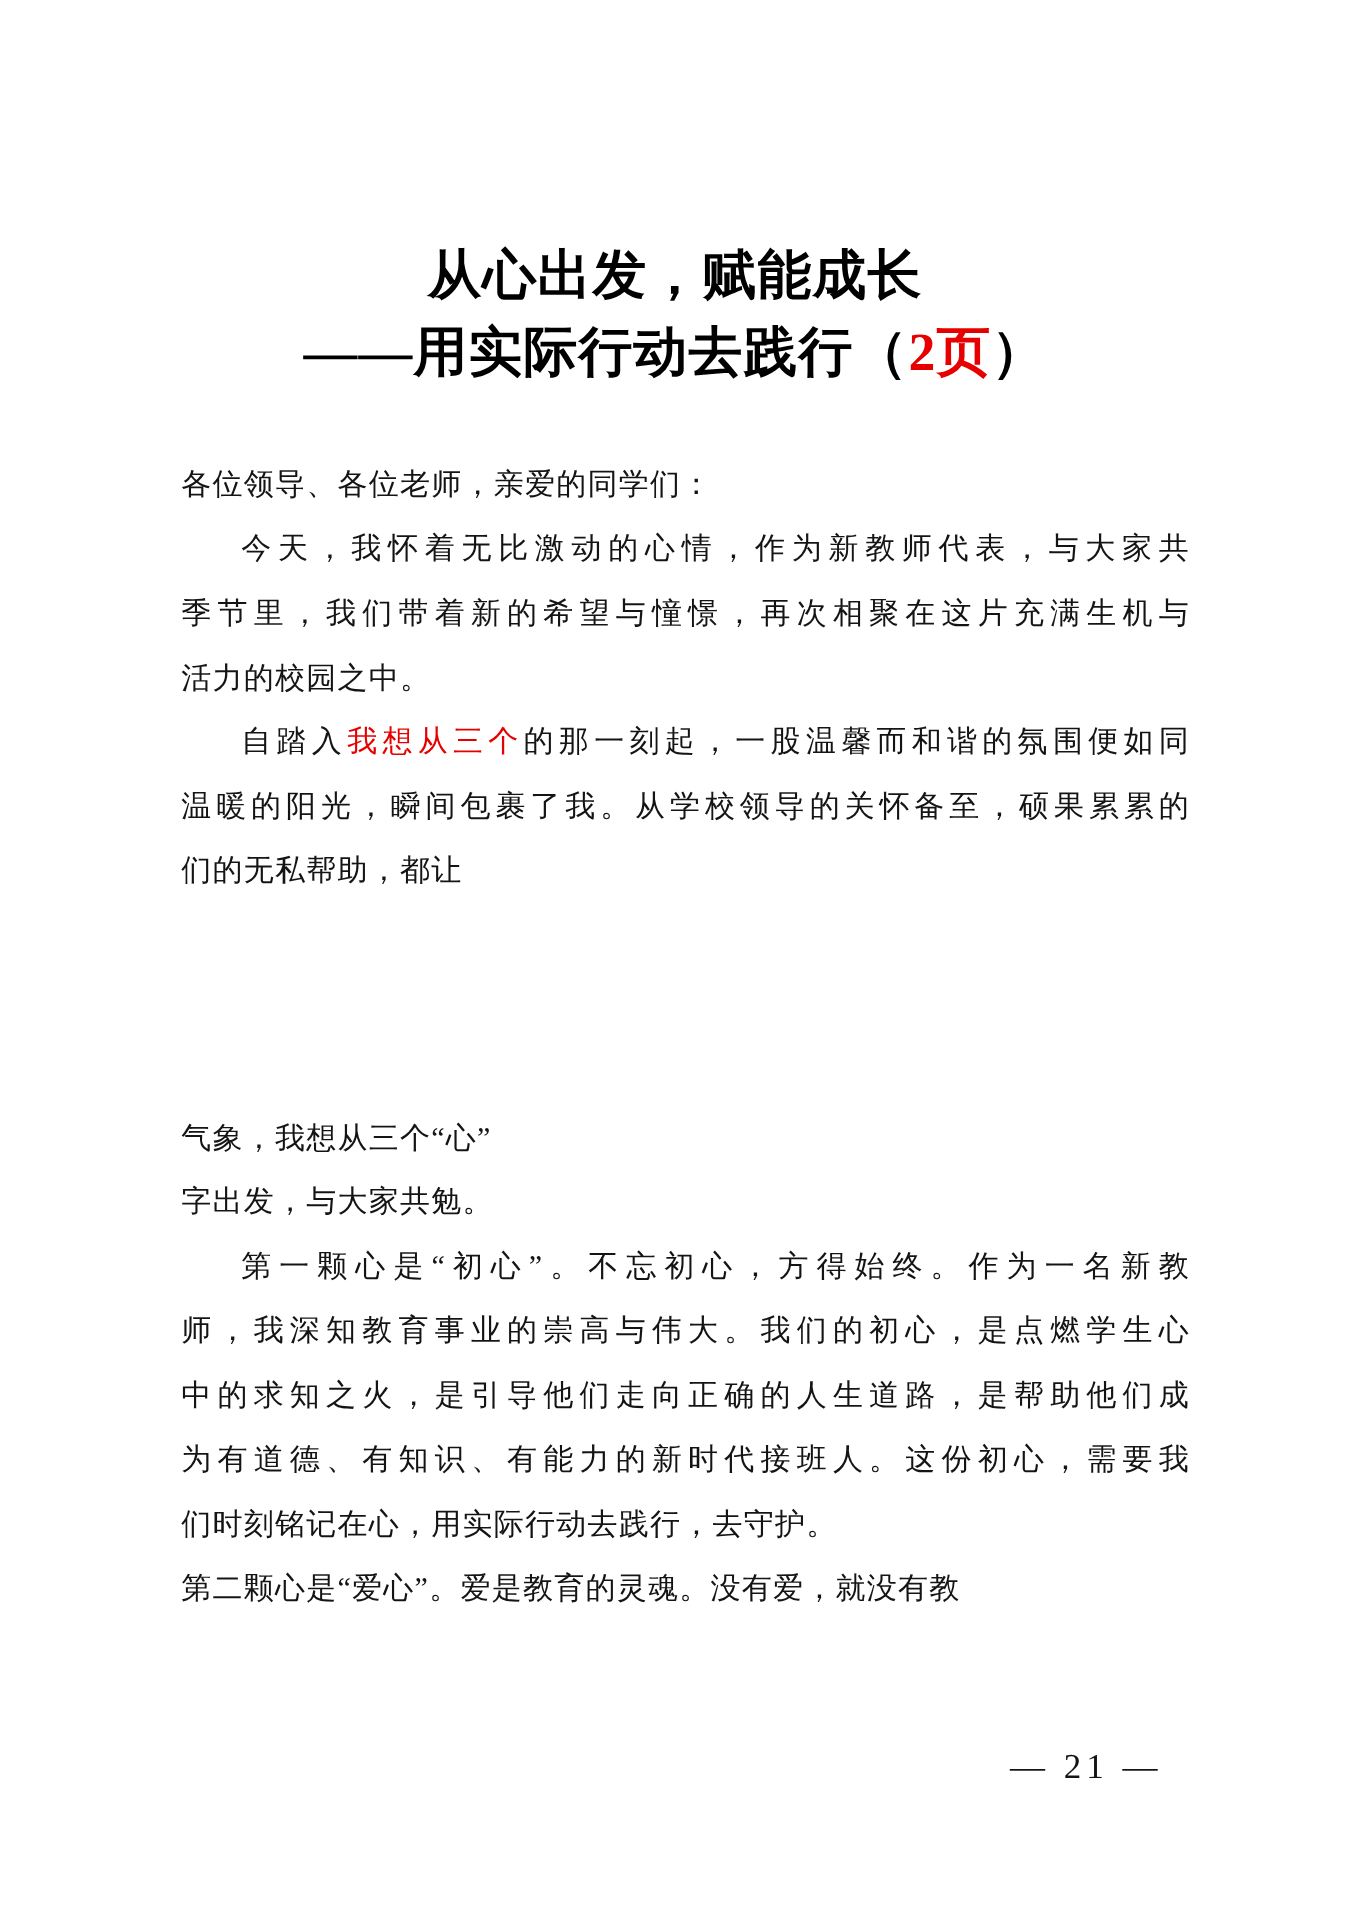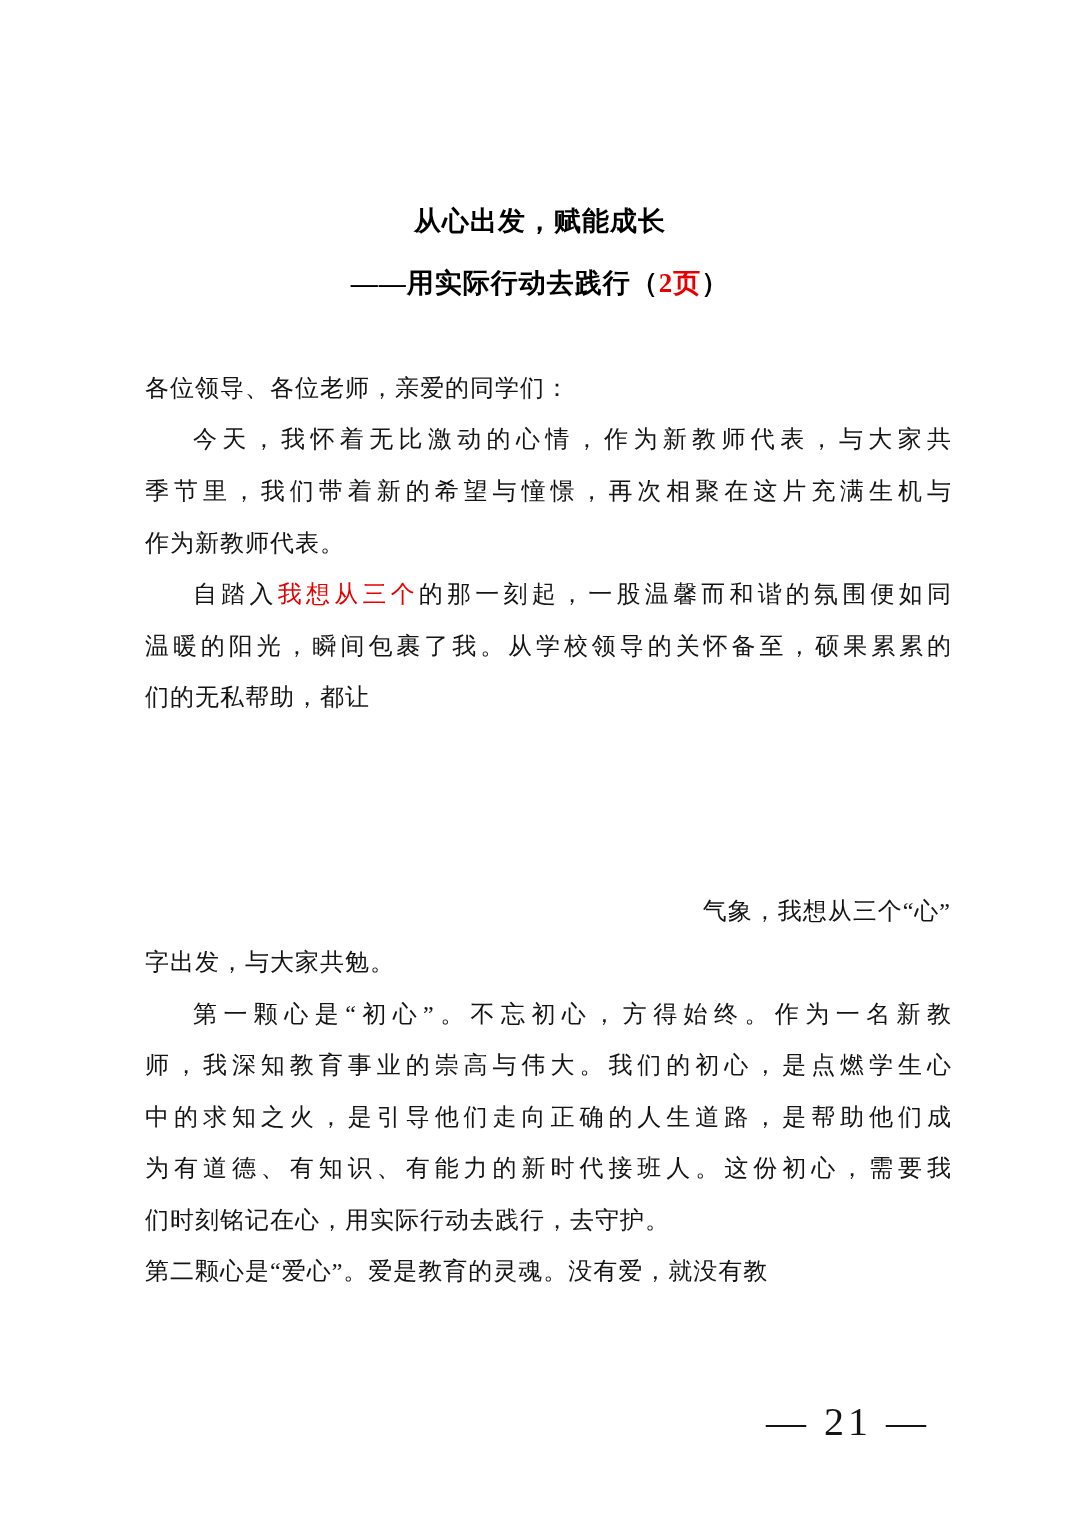--- a/index.html
+++ b/index.html
@@ -13,21 +13,21 @@
     width: 1080px; height: 1527px;
     background: #ffffff;
     overflow: hidden;
     color: #141414;
   }
   .title-block {
     position: absolute;
     top: 190px; left: 0; width: 100%;
     text-align: center;
     font-weight: bold;
-    font-size: 27px;
+    font-size: 43px;
     line-height: 62px;
     color: #000000;
     letter-spacing: 1px;
   }
   .red { color: #e60000; }
   .doc-body {
     position: absolute;
     top: 363px; left: 145px; width: 806px;
     font-size: 24px;
     line-height: 51.5px;
@@ -38,48 +38,47 @@
     white-space: nowrap;
     letter-spacing: 1px;
   }
   .text-line.fill {
     white-space: normal;
     text-align: justify;
     text-align-last: justify;
     letter-spacing: 0;
   }
   .text-line.right {
-    text-align: right;
   }
   .gap { width: 100%; }
   .footer {
     position: absolute;
     top: 1398px;
     right: 150px;
-    font-size: 40px;
+    font-size: 28px;
     color: #141414;
     letter-spacing: 4px;
     white-space: pre;
   }
 </style>
 </head>
 <body>
 
 <div class="page">
 
   <div class="title-block">
     <div><span>从心出发，赋能成长</span></div>
     <div><span>——用实际行动去践行（</span><span class="red">2页</span><span>）</span></div>
   </div>
 
   <div class="doc-body">
       <div class="text-line"><span>各位领导、各位老师，亲爱的同学们：</span></div>
       <div class="text-line fill" style="text-indent: 2em; font-family: Liberation Mono, monospace;"><span>今天，我怀着无比激动的心情，作为新教师代表，与大家共</span></div>
       <div class="text-line fill"><span>季节里，我们带着新的希望与憧憬，再次相聚在这片充满生机与</span></div>
-      <div class="text-line"><span>作为新教师代表。</span></div>
+      <div class="text-line"><span>活力的校园之中。</span></div>
       <div class="text-line fill" style="text-indent: 2em;"><span>自踏入</span><span class="red">我想从三个</span><span>的那一刻起，一股温馨而和谐的氛围便如同</span></div>
       <div class="text-line fill"><span>温暖的阳光，瞬间包裹了我。从学校领导的关怀备至，硕果累累的</span></div>
       <div class="text-line"><span>们的无私帮助，都让</span></div>
       <div class="gap" style="height: 162px;"></div>
       <div class="text-line right"><span>气象，我想从三个“心”</span></div>
       <div class="text-line"><span>字出发，与大家共勉。</span></div>
       <div class="text-line fill" style="text-indent: 2em;"><span>第一颗心是“初心”。不忘初心，方得始终。作为一名新教</span></div>
       <div class="text-line fill"><span>师，我深知教育事业的崇高与伟大。我们的初心，是点燃学生心</span></div>
       <div class="text-line fill"><span>中的求知之火，是引导他们走向正确的人生道路，是帮助他们成</span></div>
       <div class="text-line fill"><span>为有道德、有知识、有能力的新时代接班人。这份初心，需要我</span></div>

